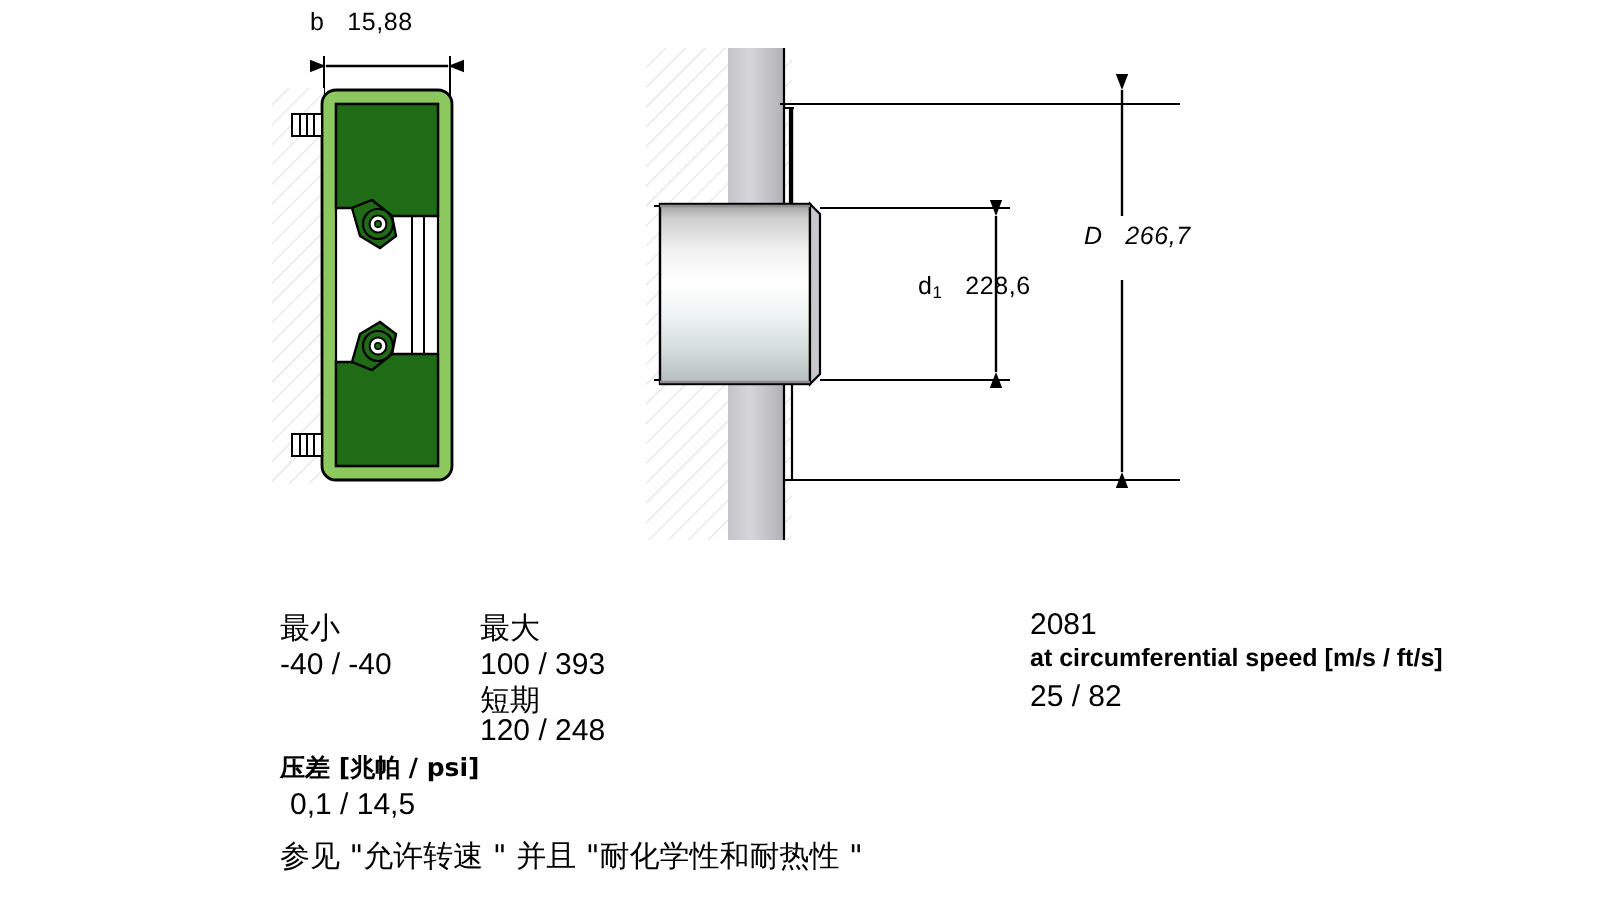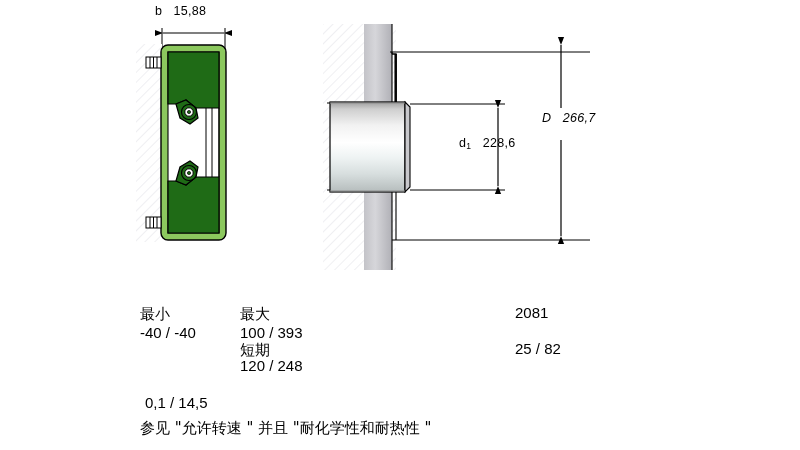--- a/index.html
+++ b/index.html
@@ -167,21 +167,23 @@
 
   <div class="txt val cn" style="left:140px;top:305px;">最小</div>
   <div class="txt val cn" style="left:240px;top:305px;">最大</div>
 
   <div class="txt val" style="left:140px;top:324px;">-40   /   -40</div>
   <div class="txt val" style="left:240px;top:324px;">100  /   393</div>
 
   <div class="txt val cn" style="left:240px;top:341px;">短期</div>
   <div class="txt val" style="left:240px;top:357px;">120  /   248</div>
 
+  <div class="txt hdr cnb" style="left:140px;top:376px;">压差 [兆帕 / psi]</div>
   <div class="txt val" style="left:145px;top:394px;">0,1   /   14,5</div>
 
   <div class="txt val cn" style="left:140px;top:419px;">参见 "允许转速 " 并且 "耐化学性和耐热性 "</div>
 
   <div class="txt val" style="left:515px;top:304px;">2081</div>
 
+  <div class="txt hdr" style="left:515px;top:322px;">at circumferential speed [m/s / ft/s]</div>
   <div class="txt val" style="left:515px;top:340px;">25    /    82</div>
 
 </div>
 
 </body></html>

